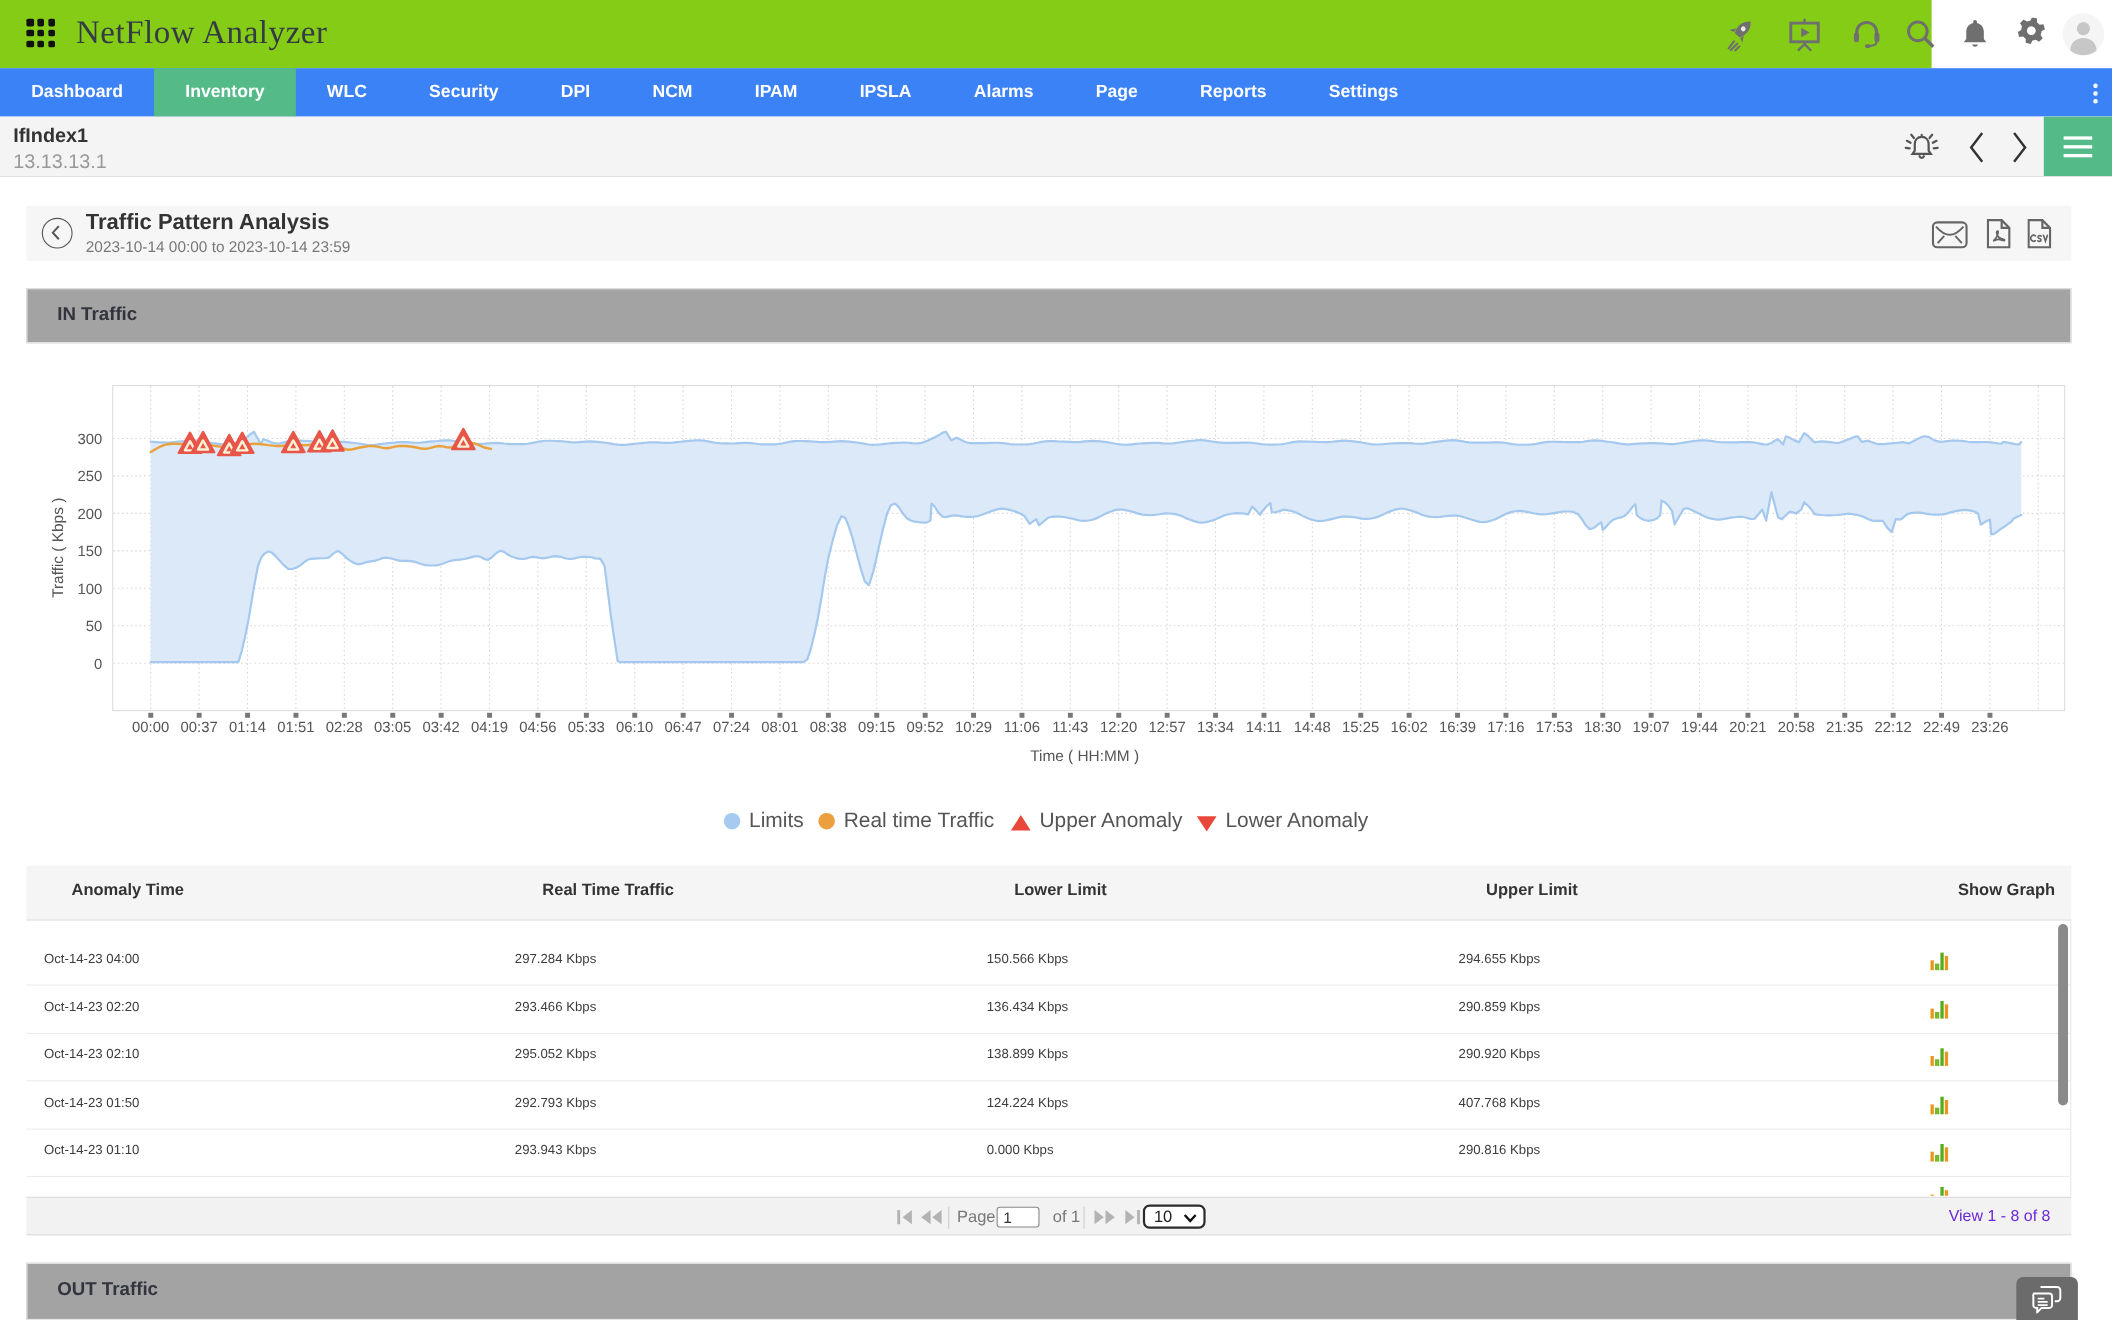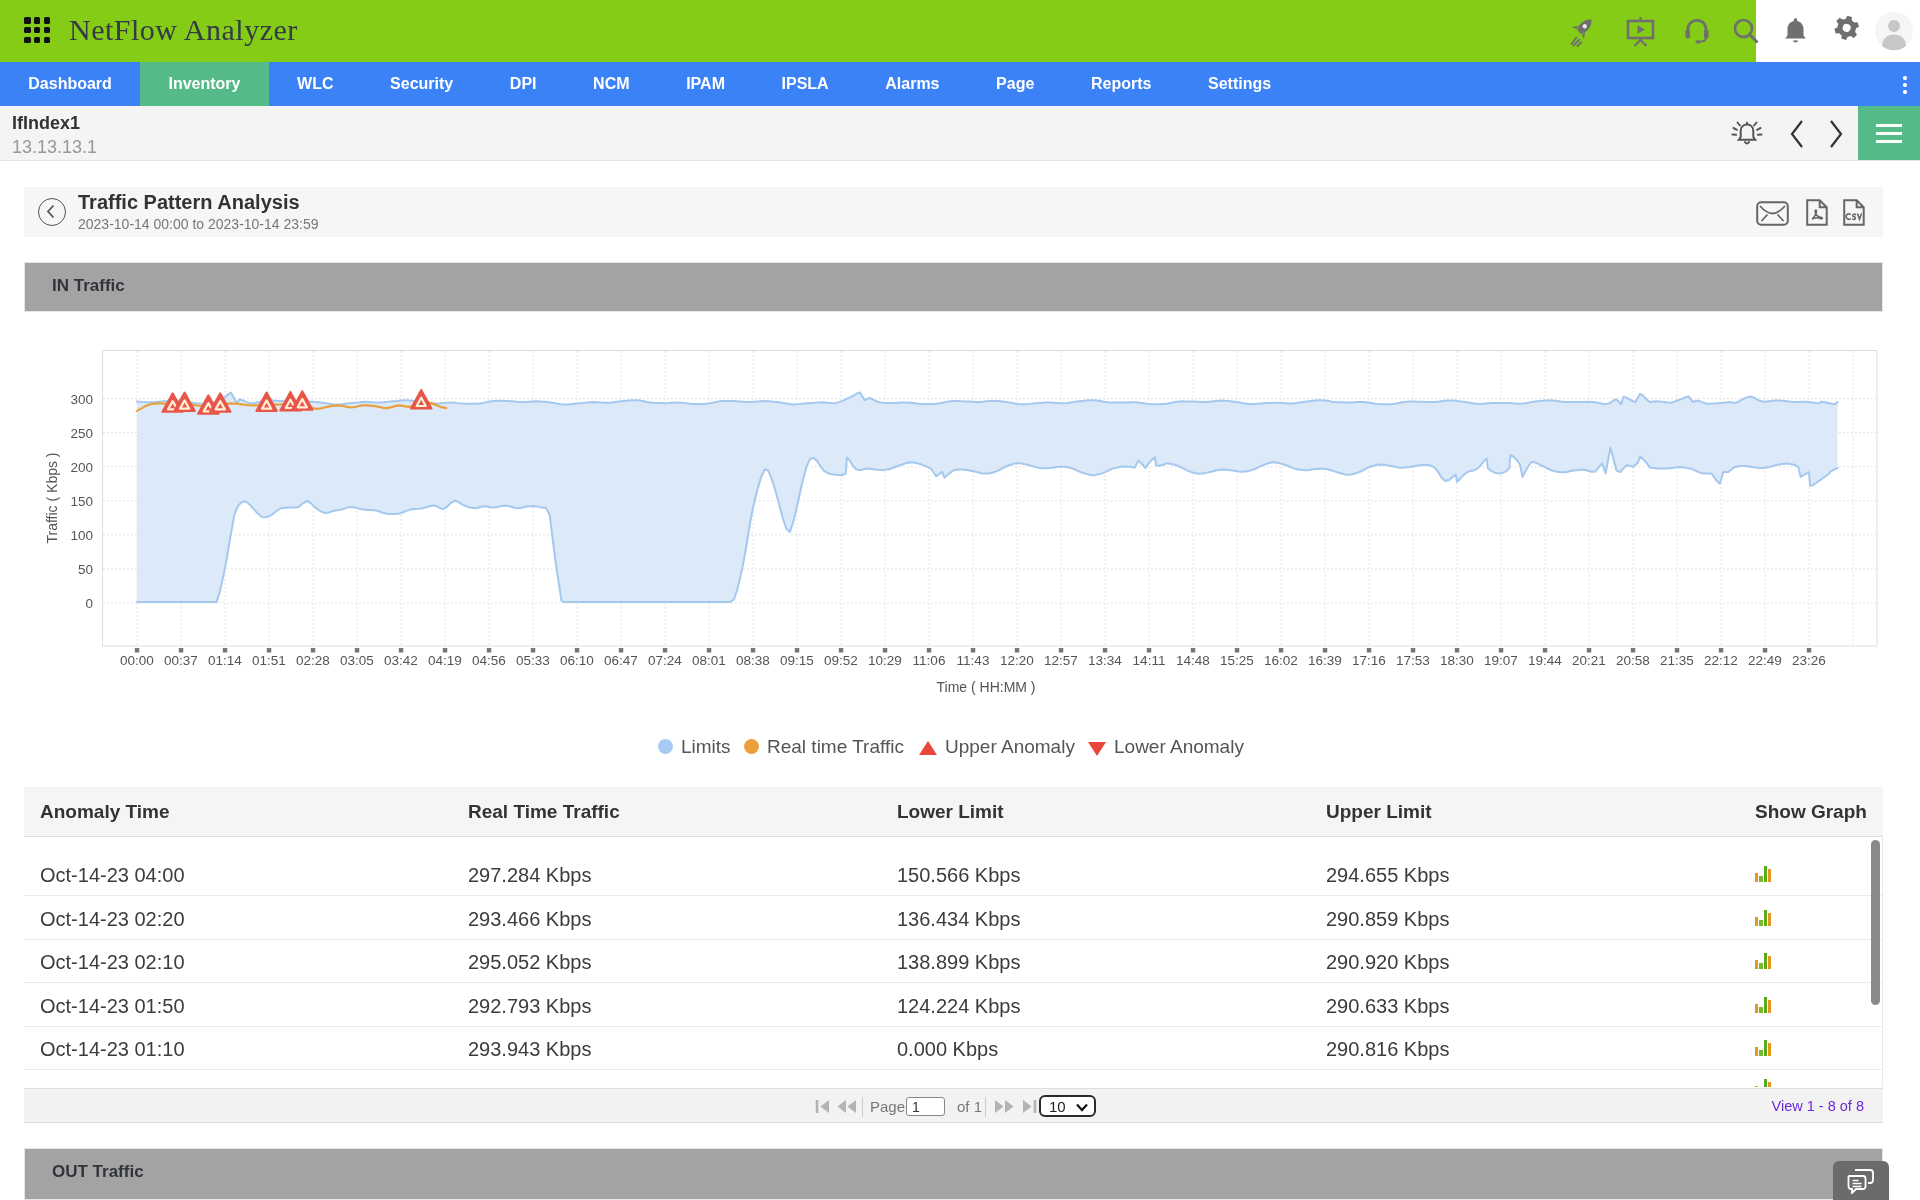--- a/index.html
+++ b/index.html
@@ -41,24 +41,24 @@
 #inbar span, #outbar span { position:absolute; left:27px; top:13px; font-size:17px; font-weight:bold; color:#31343c; }
 #outbar { top:1148px; height:52px; }
 
 
 #legend { position:absolute; left:0; top:732px; width:1920px; height:30px; }
 .lgitem { position:absolute; top:0; height:30px; font-size:19px; color:#555; line-height:30px; }
 .lgdot { position:absolute; top:7px; width:15px; height:15px; border-radius:50%; }
 
 
 #tblhead { position:absolute; left:24px; top:787px; width:1859px; height:50px; background:#f5f5f5; border-bottom:1px solid #dcdcdc; }
-#tblhead div { position:absolute; top:14px; font-size:19px; font-weight:bold; color:#333; }
+#tblhead div { position:absolute; top:14px; font-size:15px; font-weight:bold; color:#333;margin-left:25px; }
 #tblbody { position:absolute; left:24px; top:837px; width:1859px; height:250px; overflow:hidden; background:#fff; border-right:1px solid #e9e9e9; }
 .trow { position:absolute; left:0; width:1859px; height:44px; border-bottom:1px solid #ebebeb; }
-.trow div { position:absolute; top:12px; font-size:20px; color:#3c3c3c; }
+.trow div { position:absolute; top:12px; font-size:12px; color:#3c3c3c; }
 .baricon { position:absolute; width:18px; height:16px; }
 .baricon i { position:absolute; bottom:0; width:3.2px; }
 #scrollthumb { position:absolute; left:1847px; top:3px; width:9px; height:165px; background:#8a8a8a; border-radius:5px; }
 
 
 #pagi { position:absolute; left:24px; top:1088px; width:1859px; height:35px; background:#f2f2f2; border-top:1px solid #dddddd; border-bottom:1px solid #dddddd; }
 #pagi .pgt { position:absolute; top:9px; font-size:15px; color:#777; }
 #viewtxt { position:absolute; right:19px; top:9px; font-size:14.5px; color:#6d28d9; }
 .pdiv { position:absolute; top:8px; width:1px; height:20px; background:#cccccc; }
 #pginput { position:absolute; left:882px; top:8px; width:39px; height:19px; border:1px solid #888; border-radius:3px; background:#fff; font-size:14px; color:#333; padding-left:5px; line-height:18px; }
@@ -430,21 +430,21 @@
 <i style="left:0;height:9px;background:#e8971e;"></i>
 <i style="left:4.4px;height:6px;background:#76b92a;"></i>
 <i style="left:8.8px;height:16px;background:#57ab1f;"></i>
 <i style="left:13.2px;height:13px;background:#e8971e;"></i>
         </span>
       </div>
       <div class="trow" style="top:145.5px;">
         <div style="left:16px;">Oct-14-23 01:50</div>
         <div style="left:444px;">292.793 Kbps</div>
         <div style="left:873px;">124.224 Kbps</div>
-        <div style="left:1302px;">290.633 Kbps</div>
+        <div style="left:1302px;">407.768 Kbps</div>
         <span class="baricon" style="left:1731px;top:14px;">
 <i style="left:0;height:9px;background:#e8971e;"></i>
 <i style="left:4.4px;height:6px;background:#76b92a;"></i>
 <i style="left:8.8px;height:16px;background:#57ab1f;"></i>
 <i style="left:13.2px;height:13px;background:#e8971e;"></i>
         </span>
       </div>
       <div class="trow" style="top:189.0px;">
         <div style="left:16px;">Oct-14-23 01:10</div>
         <div style="left:444px;">293.943 Kbps</div>

